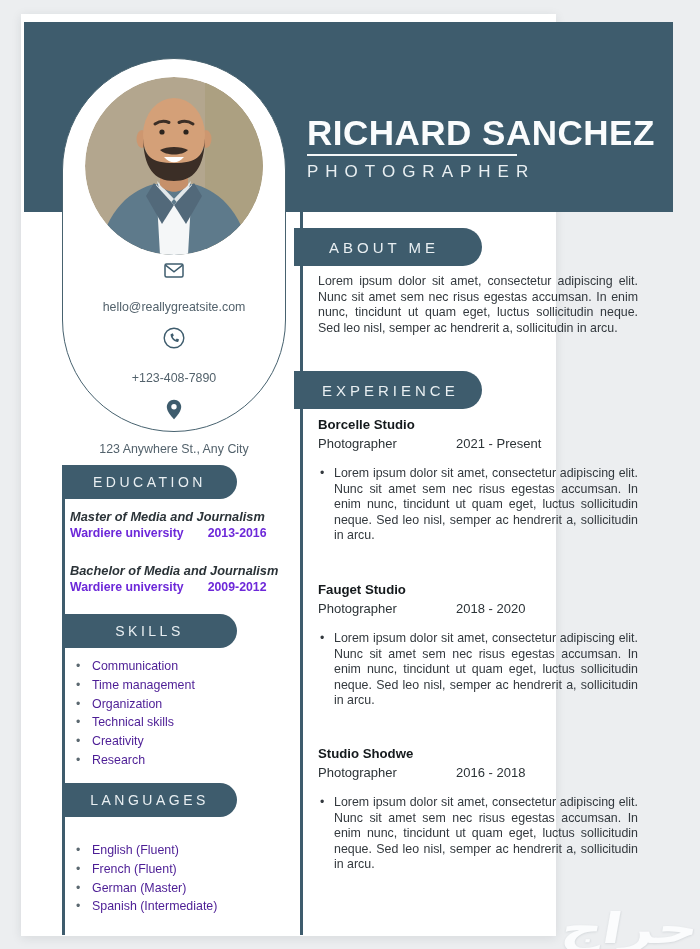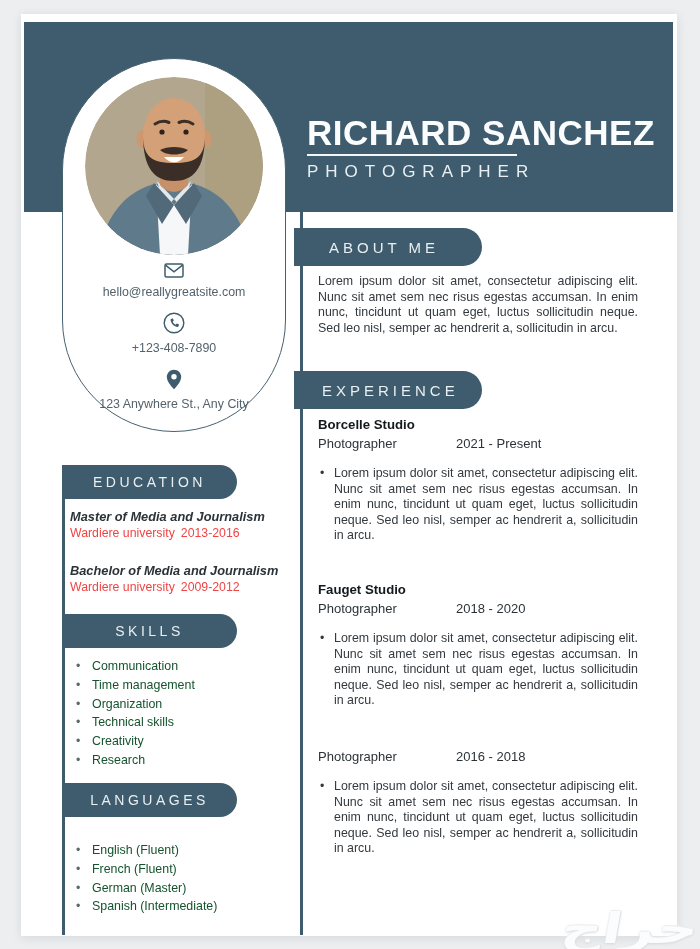--- a/index.html
+++ b/index.html
@@ -1,57 +1,57 @@
 <!DOCTYPE html>
 <html><head>
 <meta charset="utf-8">
 <style>
   * { margin:0; padding:0; box-sizing:border-box; }
   html,body { width:700px; height:949px; }
   body { font-family:"Liberation Sans", sans-serif; }
   .stage { position:relative; width:700px; height:949px; background:#eceef0; overflow:hidden; }
-  .page { position:absolute; left:21px; top:14px; width:656px; height:922px; background:#ffffff;
+  .page { position:absolute; left:21px; top:14px; width:535px; height:922px; background:#ffffff;
           box-shadow:0 2px 10px rgba(30,40,50,.10); }
 
   
   .band { position:absolute; left:3px; top:8px; width:649px; height:190px; background:#3e5c6d; }
   .name-block { position:absolute; left:283px; top:92px; }
   .person-name { font-size:35px; font-weight:700; letter-spacing:.5px; color:#fafcfd; line-height:38px; white-space:nowrap; }
   .name-rule { width:210px; height:2px; background:#f4f7f8; margin-top:2px; }
   .job-title { margin-top:6px; font-size:17px; font-weight:400; letter-spacing:7px; color:#e9eff2; white-space:nowrap; }
 
   
   .capsule { position:absolute; left:41px; top:44px; width:224px; height:374px; background:#ffffff;
              border:1.5px solid #47626f; border-radius:112px; z-index:3;
              display:flex; flex-direction:column; align-items:center; }
   .photo { width:178px; height:178px; margin-top:18px; border-radius:50%; overflow:hidden; flex:none; }
   .photo svg { display:block; }
   .cicon { display:block; flex:none; }
   .ci-mail { margin-top:8px; }
   .ci-phone { margin-top:12px; }
   .ci-pin { margin-top:13px; }
-  .ctext { margin-top:3px; font-size:12.4px; color:#53626c; line-height:15px; white-space:nowrap; }
+  .ctext { margin-top:18px; font-size:12.4px; color:#53626c; line-height:15px; white-space:nowrap; }
 
   
   .pill-l { position:absolute; left:41px; width:175px; height:34px; background:#3e5c6d;
             border-radius:0 17px 17px 0; display:flex; align-items:center; justify-content:center;
             font-size:14px; letter-spacing:3.5px; color:#e9eff2; z-index:2; }
   .pill-r { position:absolute; left:273px; width:188px; height:38px; background:#3e5c6d;
             border-radius:0 19px 19px 0; display:flex; align-items:center; padding-left:35px;
             font-size:15px; letter-spacing:4px; color:#e9eff2; z-index:2; }
   .vline { position:absolute; width:3px; background:#3e5c6d; z-index:1; }
   .vline-left  { left:41px;  top:451px; height:470px; }
   .vline-right { left:279px; top:197px; height:724px; }
 
   
   .edu-entry { position:absolute; left:49px; }
   .degree { font-size:12.8px; font-weight:700; color:#2b3338; line-height:17px; white-space:nowrap;font-style:italic; }
-  .school-row { display:flex; column-gap:6px; font-size:12.3px; color:#ef4444; line-height:17px; white-space:nowrap; }
+  .school-row { display:flex; column-gap:24px; font-size:12.3px; color:#6d28d9; line-height:17px; white-space:nowrap;font-weight:bold; }
   .side-list { position:absolute; left:55px; list-style:none; }
-  .side-list li { position:relative; padding-left:16px; font-size:12.4px; color:#14532d; line-height:18.8px; white-space:nowrap; }
+  .side-list li { position:relative; padding-left:16px; font-size:12.4px; color:#4c1d95; line-height:18.8px; white-space:nowrap; }
   .side-list li::before { content:"•"; position:absolute; left:0; color:#5b6870; }
 
   
   .about-text { position:absolute; left:297px; top:260px; width:320px; font-size:12.4px; line-height:15.6px;
                 color:#33393e; text-align:justify; }
   .exp-entry { position:absolute; left:297px; width:320px; }
   .company { font-size:13.2px; font-weight:700; color:#14191c; line-height:16px; }
   .role-row { display:flex; margin-top:2px; font-size:13px; color:#2c3337; line-height:17px; }
   .role { width:138px; flex:none; }
   .bullet-row { display:flex; margin-top:14px; }
@@ -204,20 +204,21 @@
         <span class="role">Photographer</span>
         <span class="period">2018 - 2020</span>
       </div>
       <div class="bullet-row">
         <span class="bmark">•</span>
         <span class="btext">Lorem ipsum dolor sit amet, consectetur adipiscing elit. Nunc sit amet sem nec risus egestas accumsan. In enim nunc, tincidunt ut quam eget, luctus sollicitudin neque. Sed leo nisl, semper ac hendrerit a, sollicitudin in arcu.</span>
       </div>
     </div>
 
     <div class="exp-entry" style="top:732px;">
+      <div class="company">Studio Shodwe</div>
       <div class="role-row">
         <span class="role">Photographer</span>
         <span class="period">2016 - 2018</span>
       </div>
       <div class="bullet-row">
         <span class="bmark">•</span>
         <span class="btext">Lorem ipsum dolor sit amet, consectetur adipiscing elit. Nunc sit amet sem nec risus egestas accumsan. In enim nunc, tincidunt ut quam eget, luctus sollicitudin neque. Sed leo nisl, semper ac hendrerit a, sollicitudin in arcu.</span>
       </div>
     </div>
 

